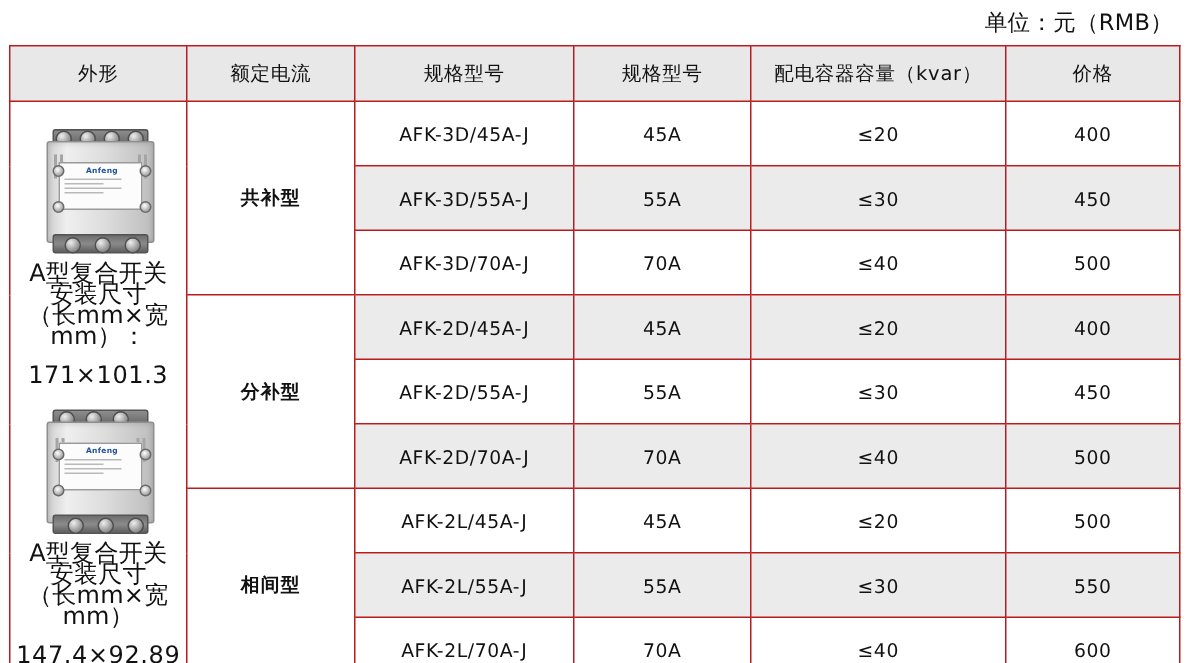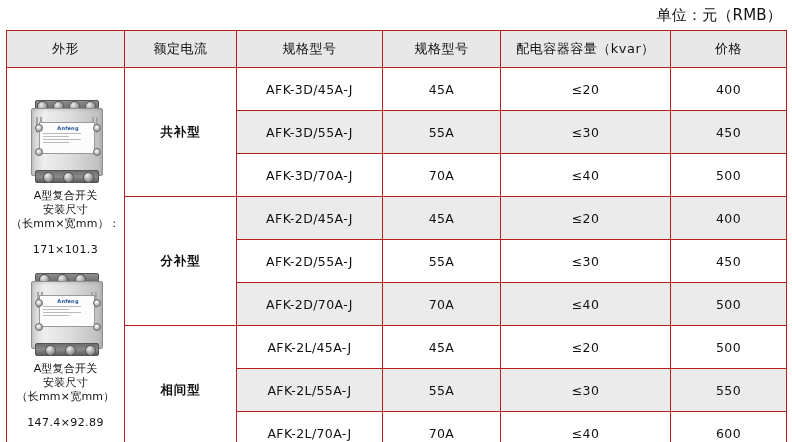--- a/index.html
+++ b/index.html
@@ -72,21 +72,21 @@
     display: flex;
     flex-direction: column;
     align-items: center;
     justify-content: flex-start;
     padding-top: 4px;
   }
   .product-block + .product-block {
     padding-top: 10px;
   }
   .caption {
-    font-size: 11px;
+    font-size: 16px;
     line-height: 14px;
     color: #111;
     text-align: center;
     margin-top: 3px;
     letter-spacing: 0.2px;
   }
   .caption .dim {
     letter-spacing: 0.4px;
     margin-top: 12px;
   }

